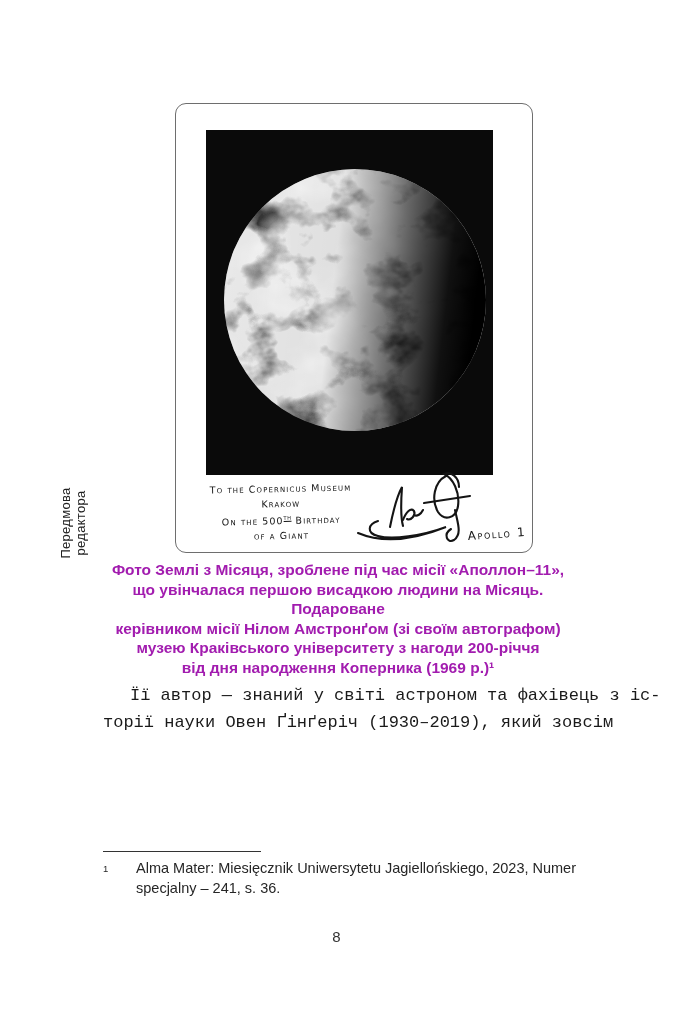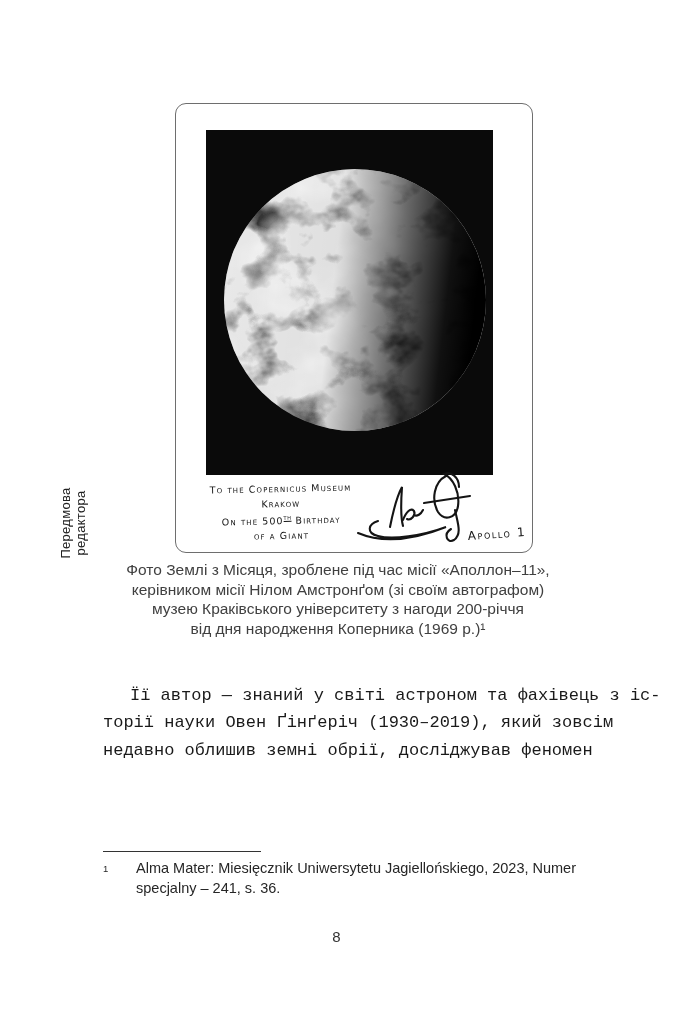--- a/index.html
+++ b/index.html
@@ -33,21 +33,21 @@
   .inscription .l3 sup{font-size:7px;text-decoration:underline;letter-spacing:.5px;}
   .inscription .l3 .post{margin-left:4px;}
   .signature-area{position:absolute;left:178px;top:366px;width:172px;height:80px;}
   .signature-area text{
     font-family:"DejaVu Sans",sans-serif;font-variant:small-caps;
     font-size:12px;letter-spacing:1.6px;fill:#131313;font-weight:500;
   }
   
   .caption{
     position:absolute;left:104px;top:560px;width:468px;
-    font-weight:400;font-size:15.5px;line-height:19.6px;color:#404040;
+    font-weight:700;font-size:15.5px;line-height:19.6px;color:#a21caf;
   }
   .caption-line{text-align:center;}
   
   .body-text{
     position:absolute;left:103px;top:682px;width:487px;
     font-family:Liberation Mono, monospace;font-size:17px;line-height:27.4px;color:#1a1a1a;
   }
   .body-line{text-align:justify;text-align-last:justify;white-space:nowrap;}
   .body-line.first{text-indent:27px;}
   .body-line.last{text-align-last:left;}
@@ -125,29 +125,29 @@
         <path d="M92,6 C80,12 77,30 84,42 C90,51 102,49 104,36 C106,22 99,8 90,4 C97,1 105,7 105,17"></path>
         <path d="M101,40 C104,54 108,64 100,70 C93,74 89,64 97,59"></path>
         <path d="M70,33 L116,26"></path>
       </g>
       <text x="114" y="70" transform="rotate(-4 114 70)">Apollo 11</text>
     </svg>
   </div>
 
   <div class="caption">
     <div class="caption-line">Фото Землі з Місяця, зроблене під час місії «Аполлон–11»,</div>
+    <div class="caption-line">що увінчалася першою висадкою людини на Місяць. Подароване</div>
     <div class="caption-line">керівником місії Нілом Амстронґом (зі своїм автографом)</div>
     <div class="caption-line">музею Краківського університету з нагоди 200-річчя</div>
     <div class="caption-line">від дня народження Коперника (1969 р.)¹</div>
   </div>
 
   <div class="body-text">
     <div class="body-line first">Її автор — знаний у світі астроном та фахівець з іс-</div>
     <div class="body-line">торії науки Овен Ґінґеріч (1930–2019), який зовсім</div>
-    <div class="body-line">недавно облишив земні обрії, досліджував феномен</div>
   </div>
 
   <div class="footnote-rule"></div>
   <div class="footnote">
     <div class="footnote-marker">1</div>
     <div class="footnote-text">Alma Mater: Miesięcznik Uniwersytetu Jagiellońskiego, 2023, Numer specjalny – 241, s. 36.</div>
   </div>
 
   <div class="page-number">8</div>
 

